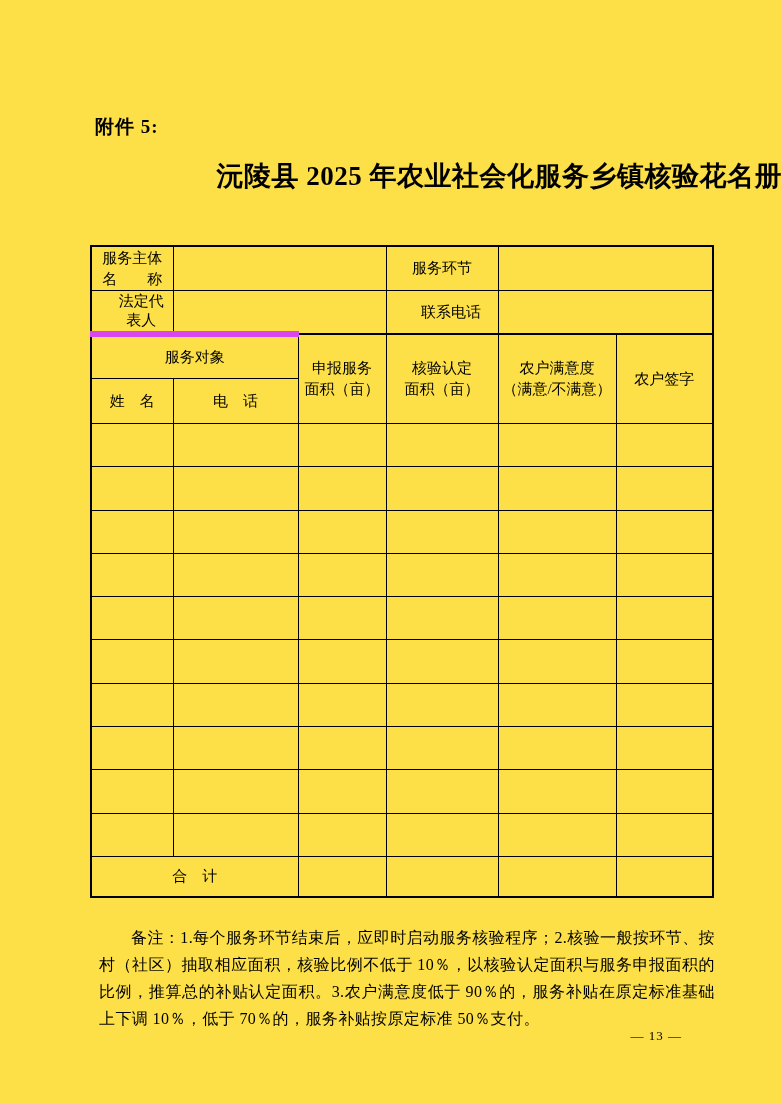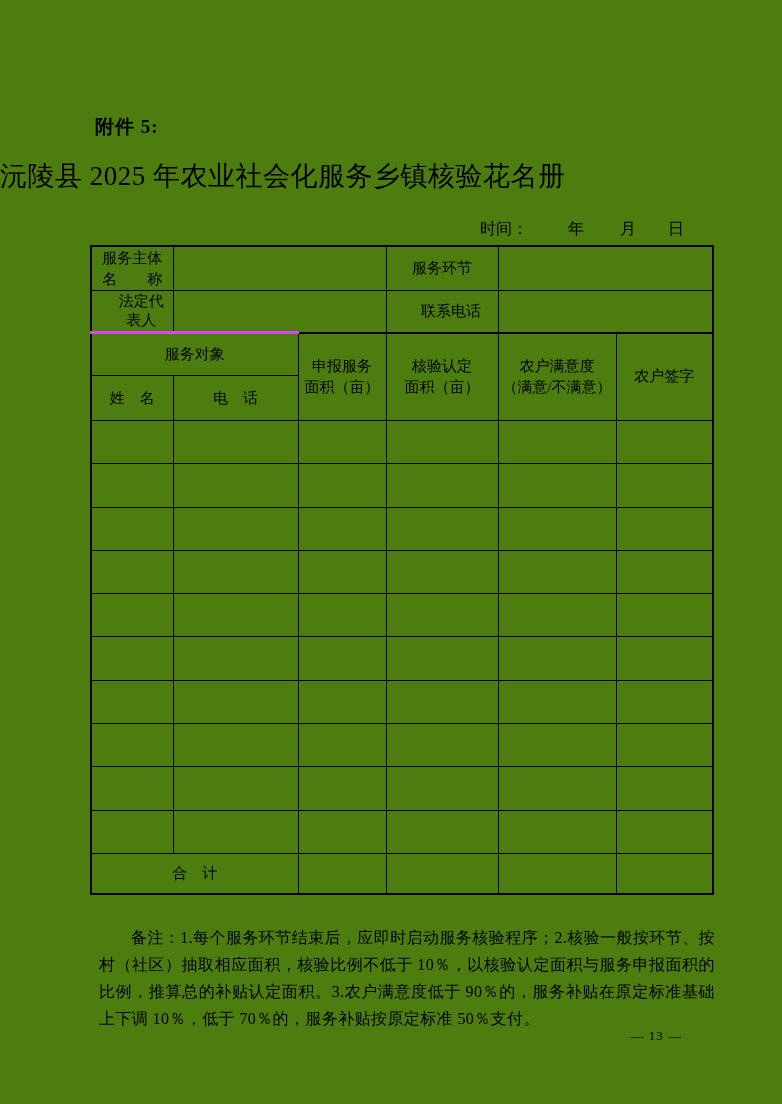--- a/index.html
+++ b/index.html
@@ -1,42 +1,42 @@
 <!DOCTYPE html>
 <html><head>
 <meta charset="utf-8">
 <style>
   html, body { margin: 0; padding: 0; background: #e8e8e8; }
   .page {
     position: relative;
     width: 782px;
     height: 1104px;
     margin: 0 auto;
-    background: #4d7c0f;
+    background: #fde047;
     font-family: "Liberation Serif", "DejaVu Serif", serif;
     color: #000;
     overflow: hidden;
   }
   .attachment {
     position: absolute;
     left: 95px;
     top: 114px;
     font-size: 19px;
     font-weight: bold;
     letter-spacing: 1px;
   }
   .doc-title {
     position: absolute;
     left: 0;
     right: 0;
     top: 158px;
     margin: 0;
-    text-align: left;
+    text-align: right;
     font-size: 27px;
-    font-weight: normal;
+    font-weight: bold;
     letter-spacing: 0.5px;
     white-space: nowrap;
   }
   .sig-line {
     position: absolute;
     left: 95px;
     top: 219px;
     width: 617px;
     font-size: 16px;
     white-space: nowrap;
@@ -63,21 +63,21 @@
   table.form td {
     border: 1px solid #000;
     text-align: center;
     vertical-align: middle;
     padding: 0 2px;
     overflow: hidden;
   }
   table.form .r-info1 td { height: 43px; }
   table.form .r-info2 td { height: 40px; padding-left: 20px; }
   table.form .r-h1 td { height: 41px; border-top: 2px solid #000; }
-  table.form .r-h1 td.span2 { border-top: 3px solid #d946ef; }
+  table.form .r-h1 td.span2 { border-top: 6px solid #d946ef; }
   table.form .r-h2 td { height: 44px; }
   table.form tbody.body-rows td { height: 42.3px; }
   table.form .r-total td { height: 39px; }
   .pre { white-space: pre-line; line-height: 21px; }
 
   .verifier-line {
     position: absolute;
     left: 95px;
     top: 893px;
     font-size: 16px;
@@ -114,26 +114,20 @@
 </head>
 <body>
 
 <div class="page">
 
   <div class="attachment">附件 5:</div>
 
   <h1 class="doc-title">沅陵县 2025 年农业社会化服务乡镇核验花名册</h1>
 
   <div class="sig-line">
-    <span class="time-group">
-      <span>时间：</span>
-      <span class="yr">年</span>
-      <span class="mo">月</span>
-      <span class="dy">日</span>
-    </span>
   </div>
 
   <table class="form">
     <colgroup>
       <col style="width:82px">
       <col style="width:125px">
       <col style="width:88px">
       <col style="width:112px">
       <col style="width:118px">
       <col style="width:97px">

